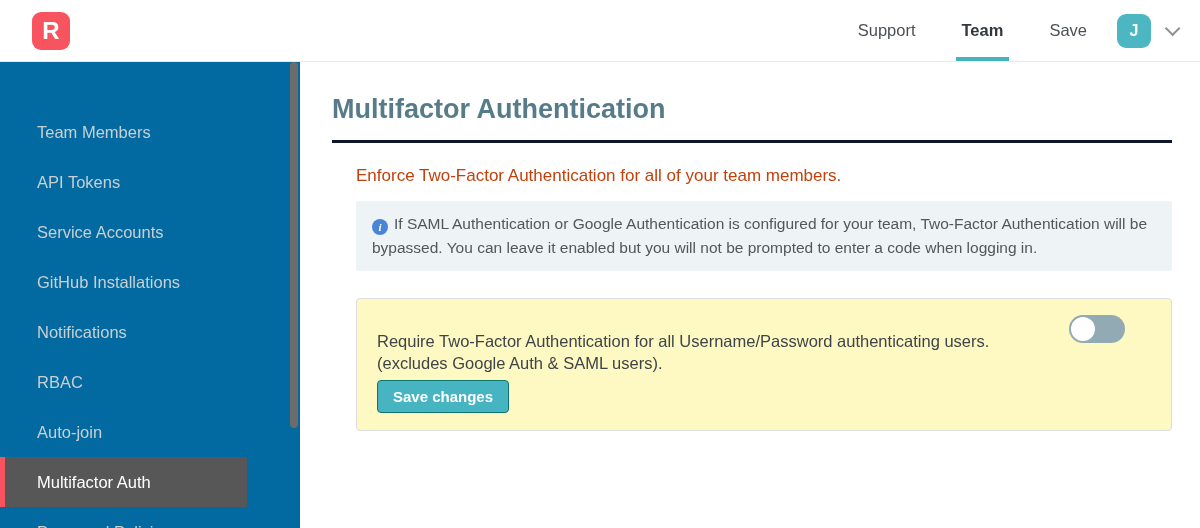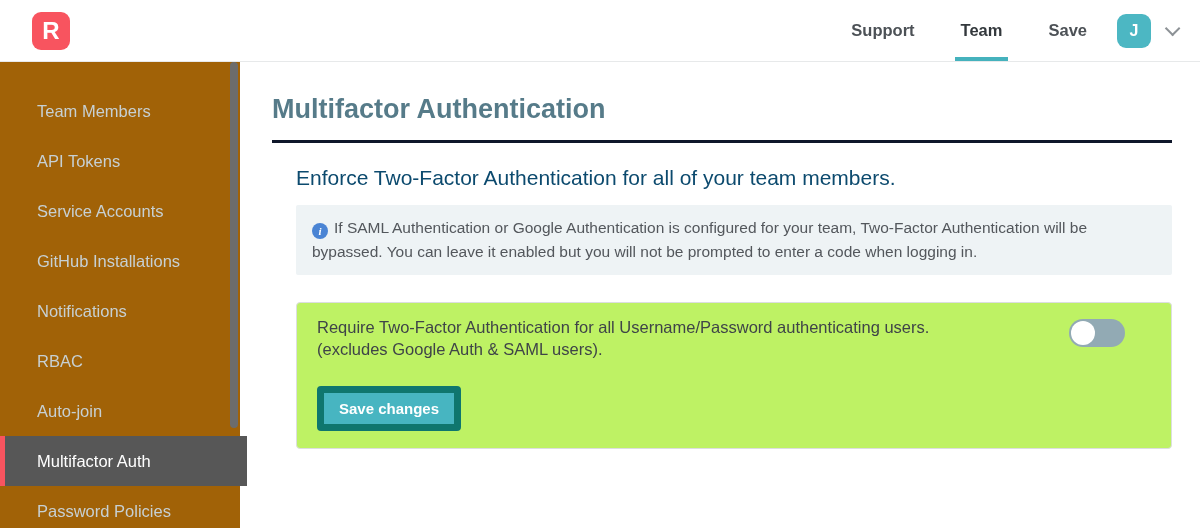--- a/index.html
+++ b/index.html
@@ -34,21 +34,21 @@
   .nav-item {
     font-size: 16.5px;
     color: #4c5156;
     margin-right: 46px;
     height: 100%;
     display: flex; align-items: center;
     position: relative;
     cursor: pointer;
     white-space: nowrap;
   }
-  .nav-right .nav-item { margin-right: 0; margin-left: 46px; font-weight: bold; }
+  .nav-right .nav-item { margin-right: 0; margin-left: 46px; }
   .nav-item.active { font-weight: bold; color: #33383c; }
   .nav-item.active .tab-underline {
     position: absolute;
     left: -6px; right: -6px; bottom: 0;
     height: 4px;
     background: #45b2bd;
   }
   .avatar-group { display: flex; align-items: center; margin-left: 30px; cursor: pointer; }
   .avatar {
     width: 34px; height: 34px;
@@ -63,24 +63,24 @@
     border-bottom: 2.5px solid #8d9296;
     transform: rotate(45deg) translateY(-3px);
     margin-left: 14px;
   }
 
   
   .page-body { display: flex; height: 466px; }
 
   
   .sidebar {
-    width: 240px;
-    background: #a16207;
-    position: relative;
-    padding-top: 24px;
+    width: 300px;
+    background: #0369a1;
+    position: relative;
+    padding-top: 45px;
     flex: 0 0 auto;
   }
   .side-item {
     height: 50px;
     display: flex; align-items: center;
     padding-left: 32px;
     font-size: 16.5px;
     color: #c7d0d3;
     cursor: pointer;
     border-left: 5px solid transparent;
@@ -109,22 +109,22 @@
   .page-title {
     font-size: 27px;
     font-weight: bold;
     color: #567b89;
     padding-bottom: 15px;
     border-bottom: 3px solid #0f172a;
   }
   .section { margin-left: 24px; }
   .description {
     margin-top: 23px;
-    font-size: 21px;
-    color: #0c4a6e;
+    font-size: 17px;
+    color: #c2410c;
   }
   .info-note {
     margin-top: 15px;
     background: #eef3f5;
     padding: 11px 16px;
     font-size: 15.5px;
     line-height: 24px;
     color: #53575c;
     border-radius: 2px;
   }
@@ -139,23 +139,23 @@
     font-style: italic;
     align-items: center; justify-content: center;
     vertical-align: -2px;
     margin-right: 6px;
     font-family: "Liberation Serif", serif;
   }
   .card {
     margin-top: 27px;
     border: 1px solid #dcdee0;
     border-radius: 4px;
-    padding: 13px 20px 17px 20px;
-    position: relative;
-    background: #bef264;
+    padding: 31px 20px 17px 20px;
+    position: relative;
+    background: #fef9c3;
   }
   .card-line {
     font-size: 16.5px;
     line-height: 22px;
     color: #3f4448;
     max-width: 720px;
   }
   .toggle {
     position: absolute;
     top: 16px; right: 46px;
@@ -165,24 +165,24 @@
     cursor: pointer;
   }
   .toggle .knob {
     position: absolute;
     top: 2px; left: 2px;
     width: 24px; height: 24px;
     border-radius: 50%;
     background: #ffffff;
   }
   .save-btn {
-    margin-top: 26px;
+    margin-top: 6px;
     display: inline-block;
     background: #47b5c1;
-    border: 7px solid #0f766e;
+    border: 1px solid #0f766e;
     border-radius: 4px;
     color: #ffffff;
     font-weight: bold;
     font-size: 15px;
     font-family: "Liberation Sans", sans-serif;
     padding: 7px 15px;
     cursor: pointer;
   }
 </style>
 </head>

